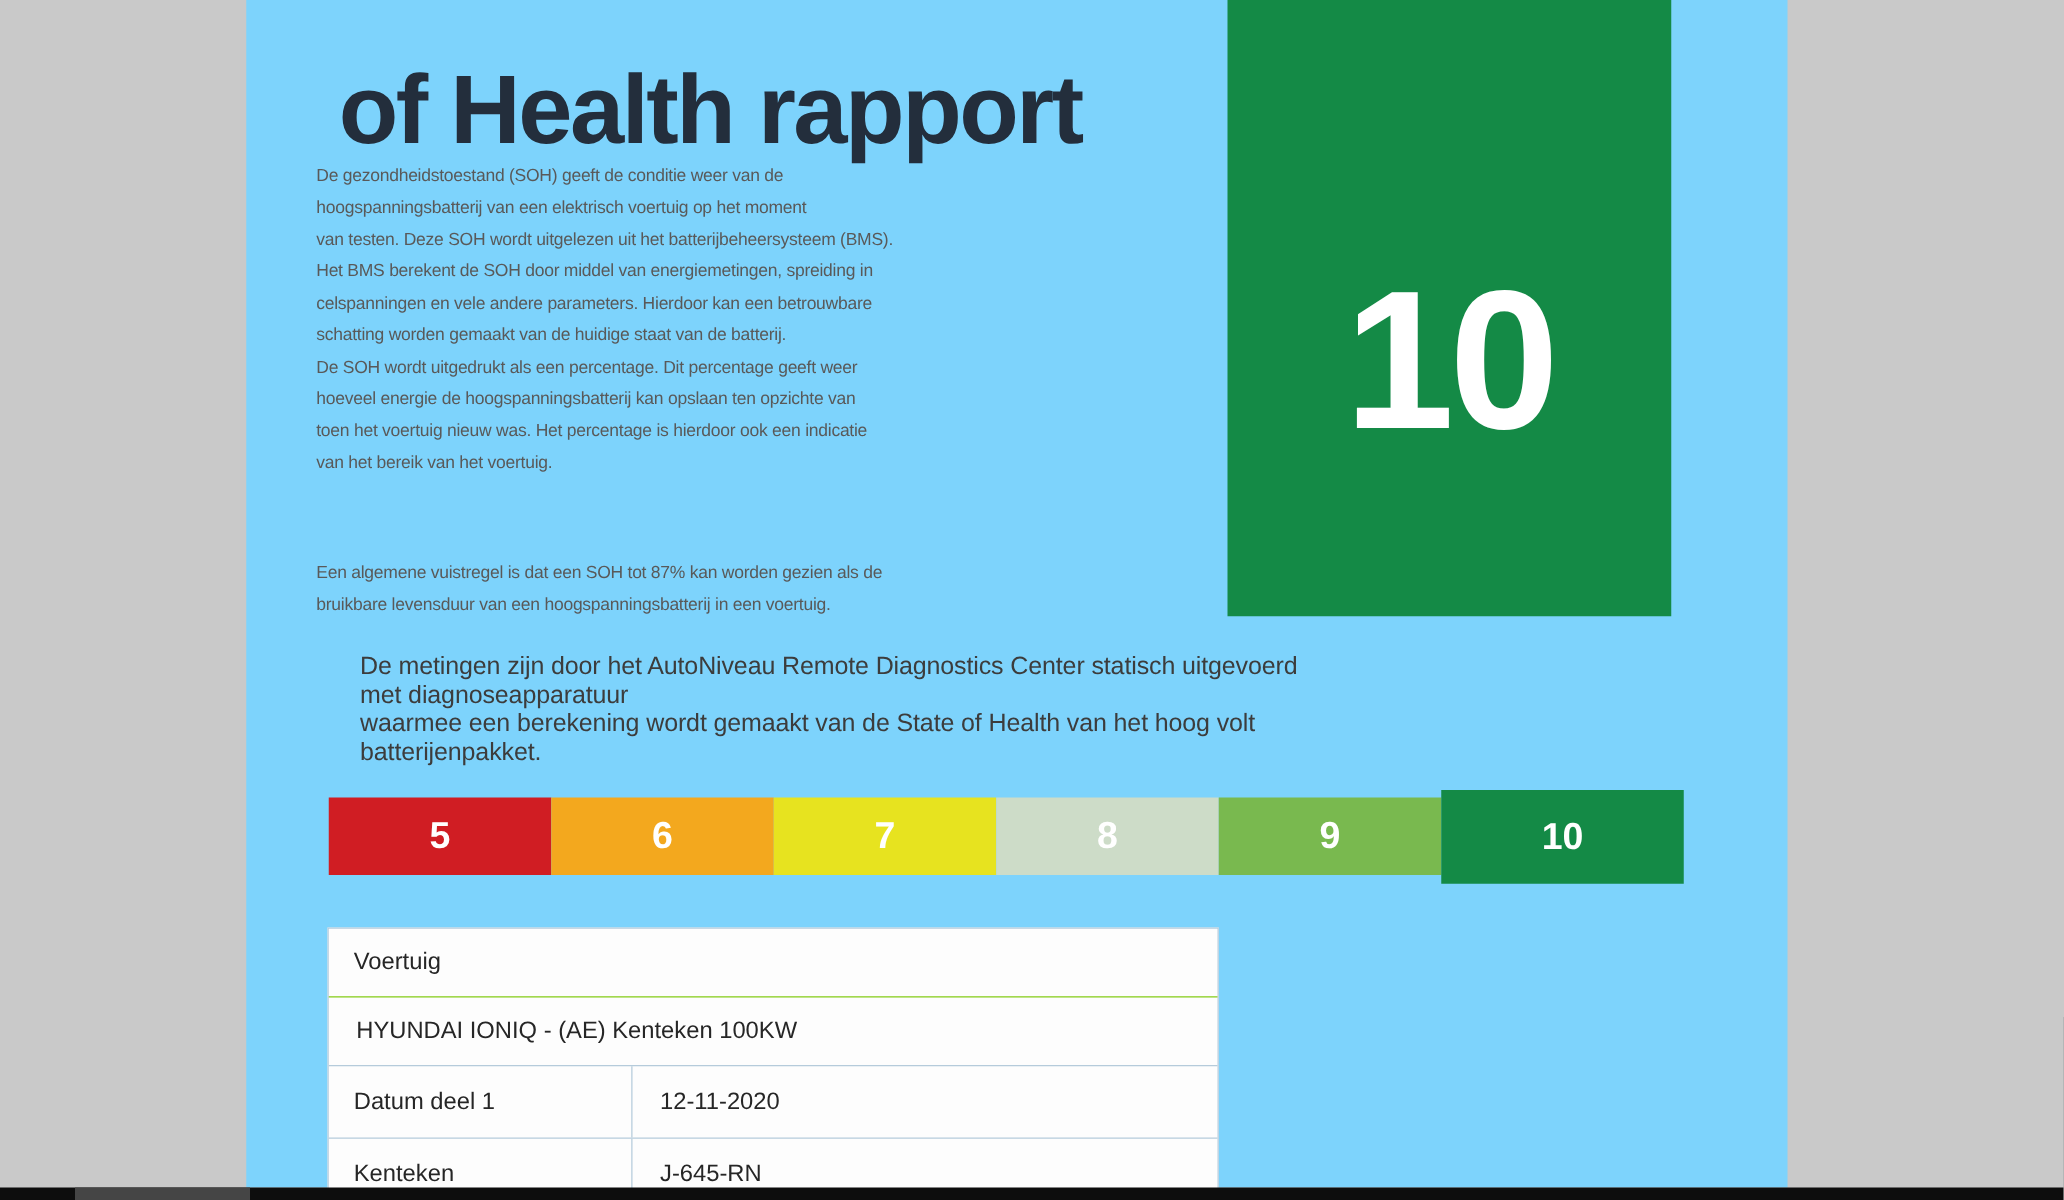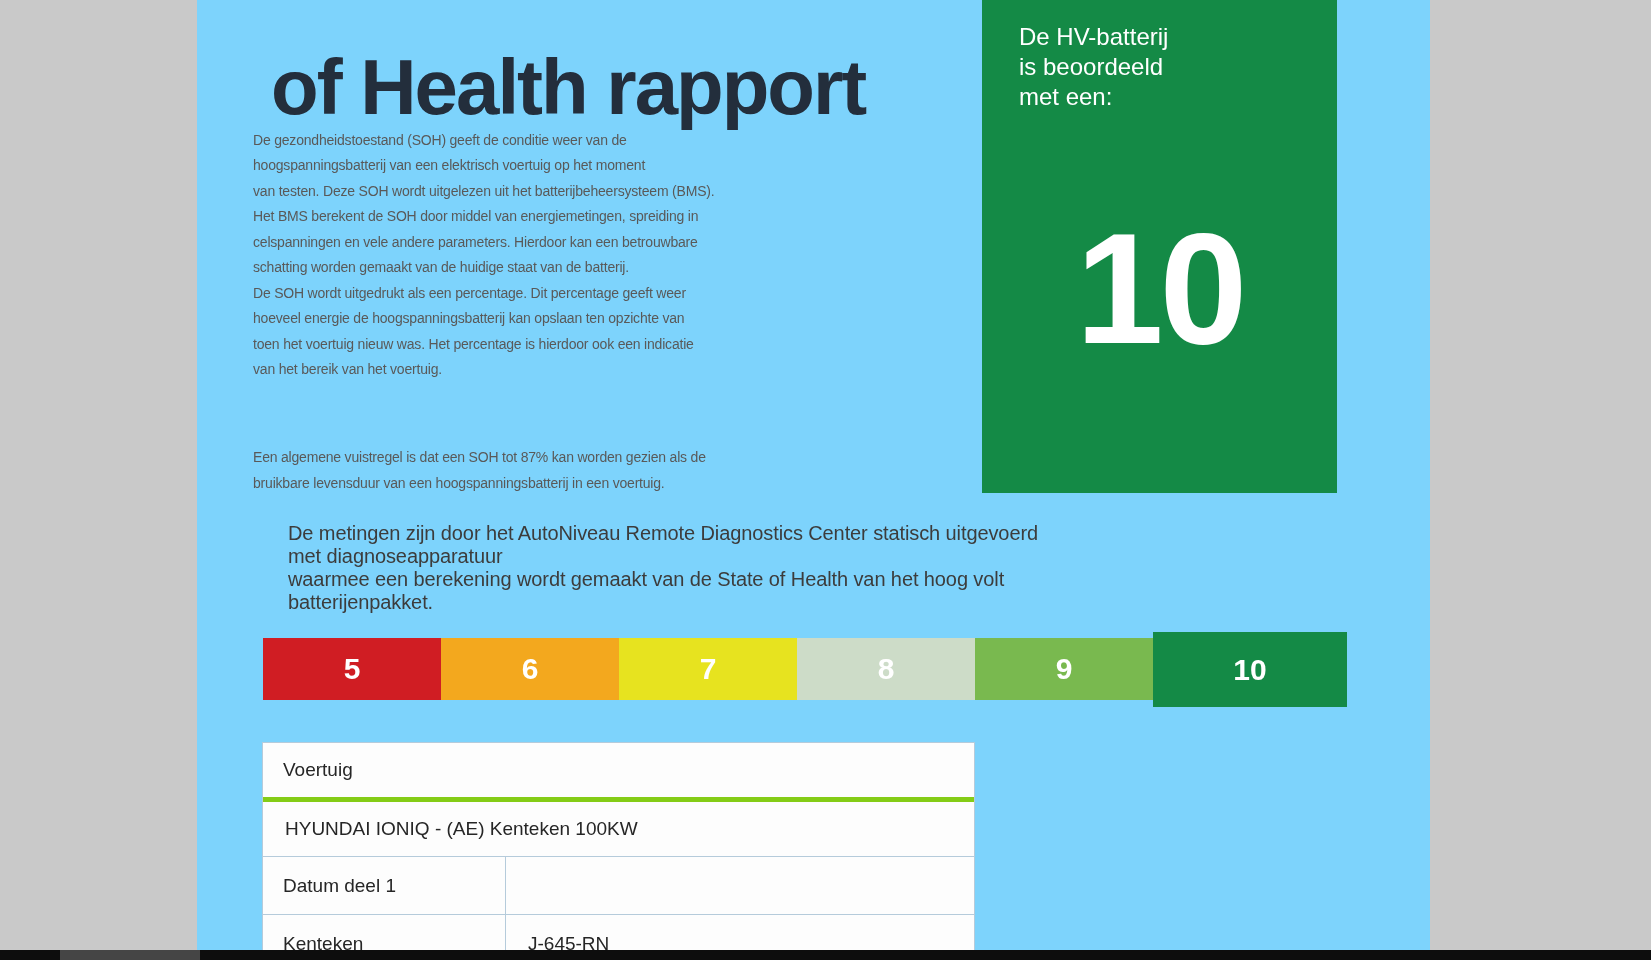--- a/index.html
+++ b/index.html
@@ -53,21 +53,21 @@
   .seg.s2{left:356px;}
   .seg.s3{left:534px;}
   .seg.s4{left:712px;}
   .seg.hi{left:890px;top:0;height:75px;width:194px;}
   .vtable{
     position:absolute;left:65px;top:742px;width:711px;
     border:1px solid #b5cbdb;background:#fdfdfd;
     color:#262626;font-size:19px;
   }
   .vt-header{
-    height:54px;border-bottom:5px solid #84cc16;
+    height:54px;border-bottom:1px solid #84cc16;
     display:flex;align-items:center;padding-left:20px;
   }
   .vt-row{
     display:flex;border-bottom:1px solid #b5cbdb;
   }
   .vt-row:last-child{border-bottom:none;}
   .vt-label{
     width:243px;box-sizing:border-box;padding-left:20px;
     display:flex;align-items:center;border-right:1px solid #b5cbdb;
   }
@@ -105,42 +105,40 @@
 toen het voertuig nieuw was. Het percentage is hierdoor ook een indicatie
 van het bereik van het voertuig.</div>
       <div class="para2">Een algemene vuistregel is dat een SOH tot 87% kan worden gezien als de
 bruikbare levensduur van een hoogspanningsbatterij in een voertuig.</div>
     </div>
 
     <div class="note-text">De metingen zijn door het AutoNiveau Remote Diagnostics Center statisch uitgevoerd met diagnoseapparatuur
 waarmee een berekening wordt gemaakt van de State of Health van het hoog volt batterijenpakket.</div>
 
     <div class="rating-box" style="background-color: rgb(20, 138, 70);">
-      <div class="rating-label">De HV-batterij
-is beoordeeld
-met een:</div>
       <div class="rating-score">10</div>
     </div>
 
     <div class="scale">
       <div class="seg s0" style="background-color: rgb(208, 29, 35);">5</div>
       <div class="seg s1" style="background-color: rgb(243, 168, 30);">6</div>
       <div class="seg s2" style="background-color: rgb(231, 227, 31);">7</div>
       <div class="seg s3" style="background-color: rgb(205, 220, 200);">8</div>
       <div class="seg s4" style="background-color: rgb(121, 185, 79);">9</div>
       <div class="seg hi" style="background-color: rgb(20, 138, 70);">10</div>
     </div>
 
     <div class="vtable">
       <div class="vt-header">Voertuig</div>
       <div class="vt-row r1">
         <div class="vt-value">HYUNDAI IONIQ - (AE) Kenteken 100KW</div>
       </div>
       <div class="vt-row r2">
         <div class="vt-label">Datum deel 1</div>
+        <div class="vt-value">12-11-2020</div>
       </div>
       <div class="vt-row r3">
         <div class="vt-label">Kenteken</div>
         <div class="vt-value">J-645-RN</div>
       </div>
     </div>
 
   </div>
 
   <div class="bottom-bar">

